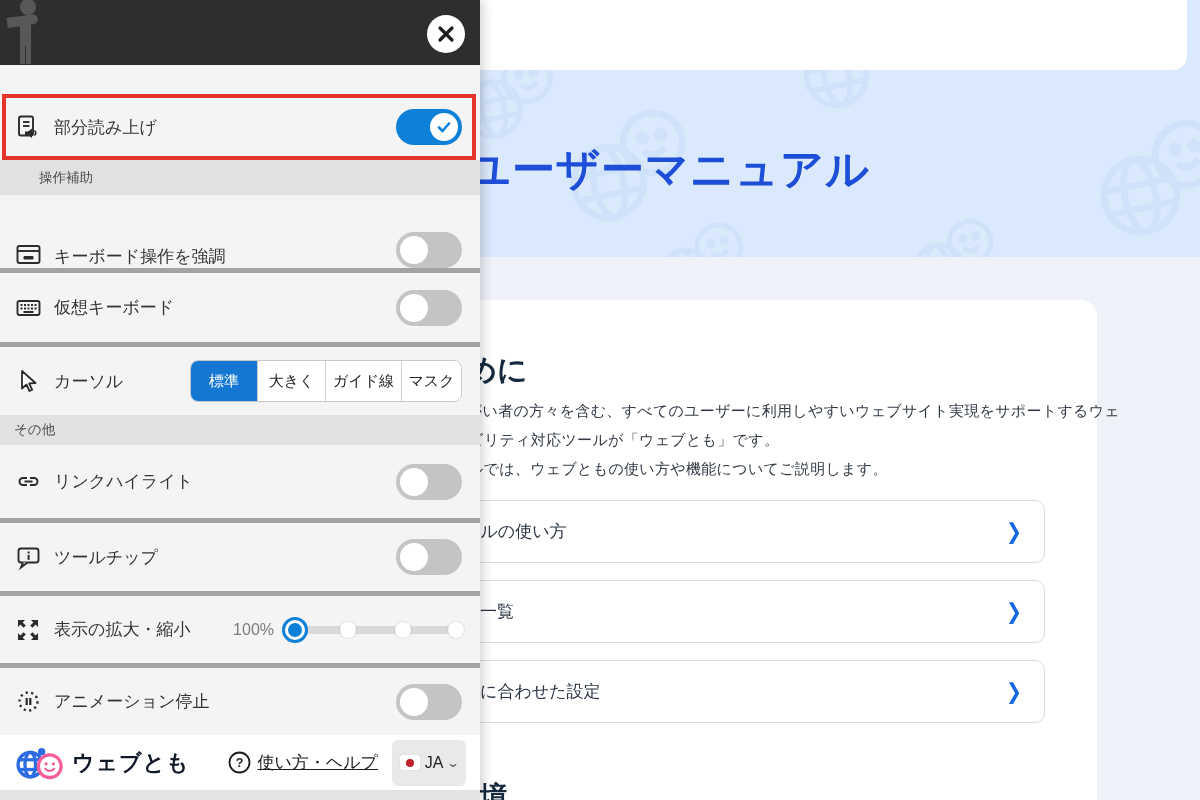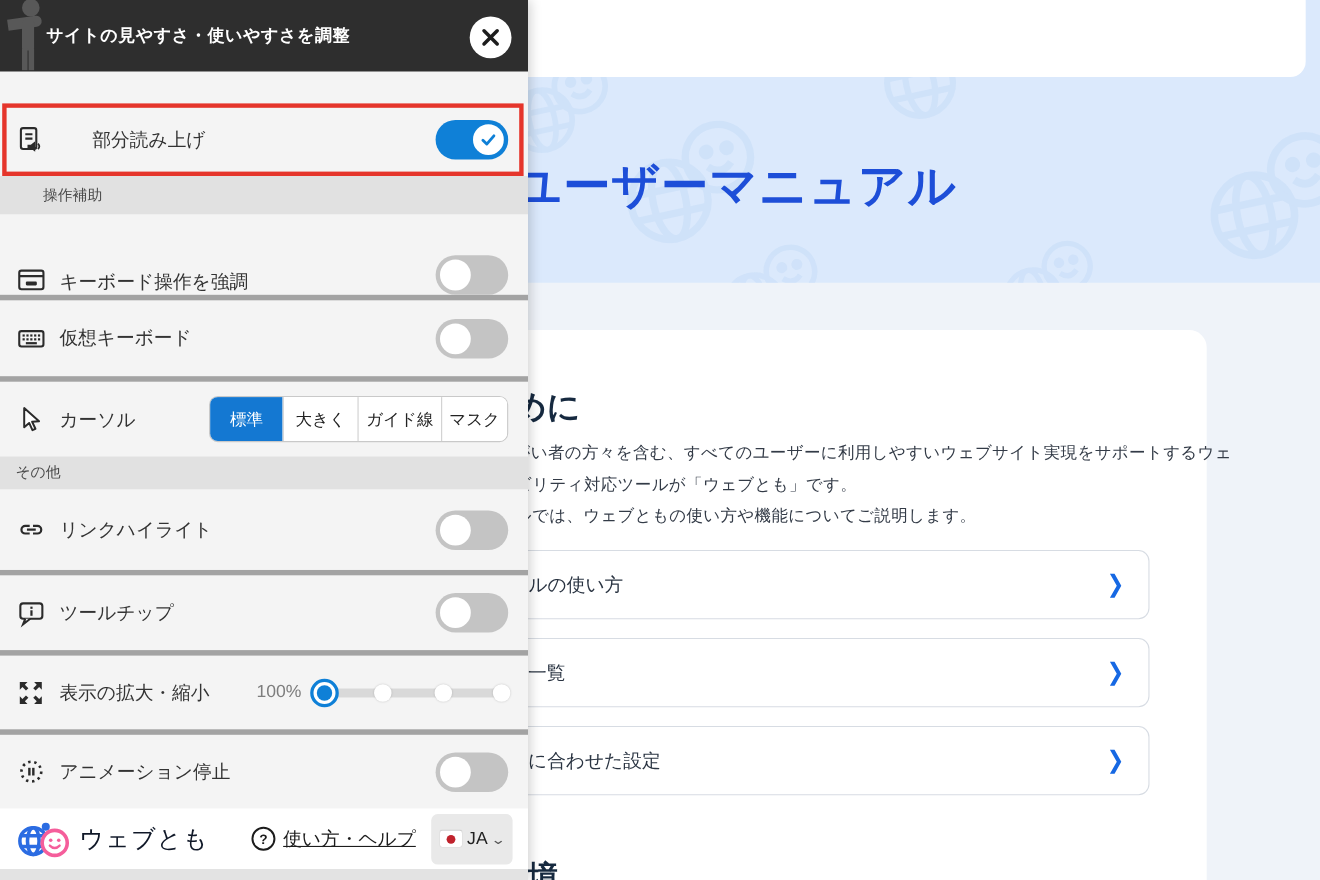--- a/index.html
+++ b/index.html
@@ -32,21 +32,21 @@
 
   .sec { position:absolute; left:0; width:480px; background:#e1e1e1; color:#4b4b4b; font-size:13.5px; display:flex; align-items:center; padding-left:14px; }
   .sec-audio { top:65px; height:29px; }
   .sec-assist { top:160px; height:35px;padding-left:39px; }
   .sec-other { top:415px; height:30px; }
 
   .row { position:absolute; left:0; width:480px; background:#f4f4f4; display:flex; align-items:center; padding:0 18px 0 14px; }
   .row .icon { width:28px; height:28px; margin-right:12px; flex:0 0 auto; display:flex; align-items:center; justify-content:center; }
   .row .lbl { font-size:17px; color:#333; white-space:nowrap; }
   .divider { border-top:5px solid #a3a3a3; }
-  .r1 { top:94px;  height:66px;gap:30px; }
+  .r1 { top:94px;  height:66px; }
   .r2 { top:195px; height:73px;align-items:flex-end; }
   .r3 { top:268px; height:74px; }
   .r4 { top:342px; height:73px; }
   .r5 { top:445px; height:73px; }
   .r6 { top:518px; height:73px; }
   .r7 { top:591px; height:72px; }
   .r8 { top:663px; height:72px; }
 
   .red-frame { position:absolute; left:2px; top:94px; width:474px; height:66px; border:4px solid #e5352b; pointer-events:none; z-index:5; }
 
@@ -66,21 +66,21 @@
   .zoom-val { margin-left:auto; font-size:16px; color:#7d7d7d; }
   .slider { position:relative; width:178px; height:36px; margin-left:10px; flex:0 0 auto; cursor:pointer; }
   .slider .track { position:absolute; left:4px; right:2px; top:14px; height:8px; background:#d9d9d9; border-radius:4px; }
   .stop { position:absolute; top:10px; width:16px; height:16px; border-radius:50%; background:#fff; box-shadow:0 0 2px rgba(0,0,0,.2); }
   .s2 { left:56px; } .s3 { left:111px; } .s4 { left:164px; }
   .stop-active { position:absolute; left:-2px; top:5px; width:26px; height:26px; border-radius:50%; background:#fff; border:3px solid #0f80d7; display:flex; align-items:center; justify-content:center; }
   .stop-active .dot { width:14px; height:14px; border-radius:50%; background:#0f80d7; }
 
   .p-footer { position:absolute; left:0; top:735px; width:480px; height:55px; background:#fff; display:flex; align-items:center; padding:0 14px; }
   .brand { display:flex; align-items:center; cursor:default; }
-  .brand-text { font-size:22px; font-weight:400; color:#101828; margin-left:6px; letter-spacing:1px; }
+  .brand-text { font-size:22px; font-weight:700; color:#101828; margin-left:6px; letter-spacing:1px; }
   .help { margin-left:auto; display:flex; align-items:center; cursor:pointer; }
   .help-text { font-size:17px; color:#1c1c1c; text-decoration:underline; margin-left:6px; white-space:nowrap; }
   .lang-btn { margin-left:14px; width:74px; height:46px; background:#e9e9e9; border:none; border-radius:6px; display:flex; align-items:center; justify-content:center; gap:5px; cursor:pointer; font-family:inherit; }
   .flag { width:20px; height:15px; background:#fff; border-radius:2px; display:flex; align-items:center; justify-content:center; box-shadow:0 0 1px rgba(0,0,0,.25); }
   .flag .fdot { width:8px; height:8px; border-radius:50%; background:#c0222c; }
   .lang-code { font-size:16px; color:#222; }
   .lang-chev { font-size:12px; color:#555; transform:scaleX(1.4); }
   .p-bottom-strip { position:absolute; left:0; top:790px; width:480px; height:10px; background:#e3e3e3; }
 </style>
 </head>
@@ -156,21 +156,20 @@
     <div class="p-header">
       <svg class="p-person" width="36" height="64" viewBox="0 0 36 64">
         <g fill="#585858">
           <circle cx="23" cy="7" r="8"></circle>
           <path d="M2 16 h26 a5 5 0 0 1 5 5 v0 a5 5 0 0 1 -5 5 h-26 z" transform="rotate(-8 16 21)"></path>
           <rect x="15" y="18" width="11" height="28" rx="3"></rect>
           <rect x="15" y="44" width="5" height="20"></rect>
           <rect x="21" y="44" width="5" height="20"></rect>
         </g>
       </svg>
-      <div class="p-title">サイトの見やすさ・使いやすさを調整</div>
       <div class="p-close">
         <svg width="18" height="18" viewBox="0 0 18 18">
           <path d="M3 3 L15 15 M15 3 L3 15" stroke="#1d1d1d" stroke-width="3.2" stroke-linecap="round"></path>
         </svg>
       </div>
     </div>
 
 
     <div class="row r1">
       <span class="icon">

